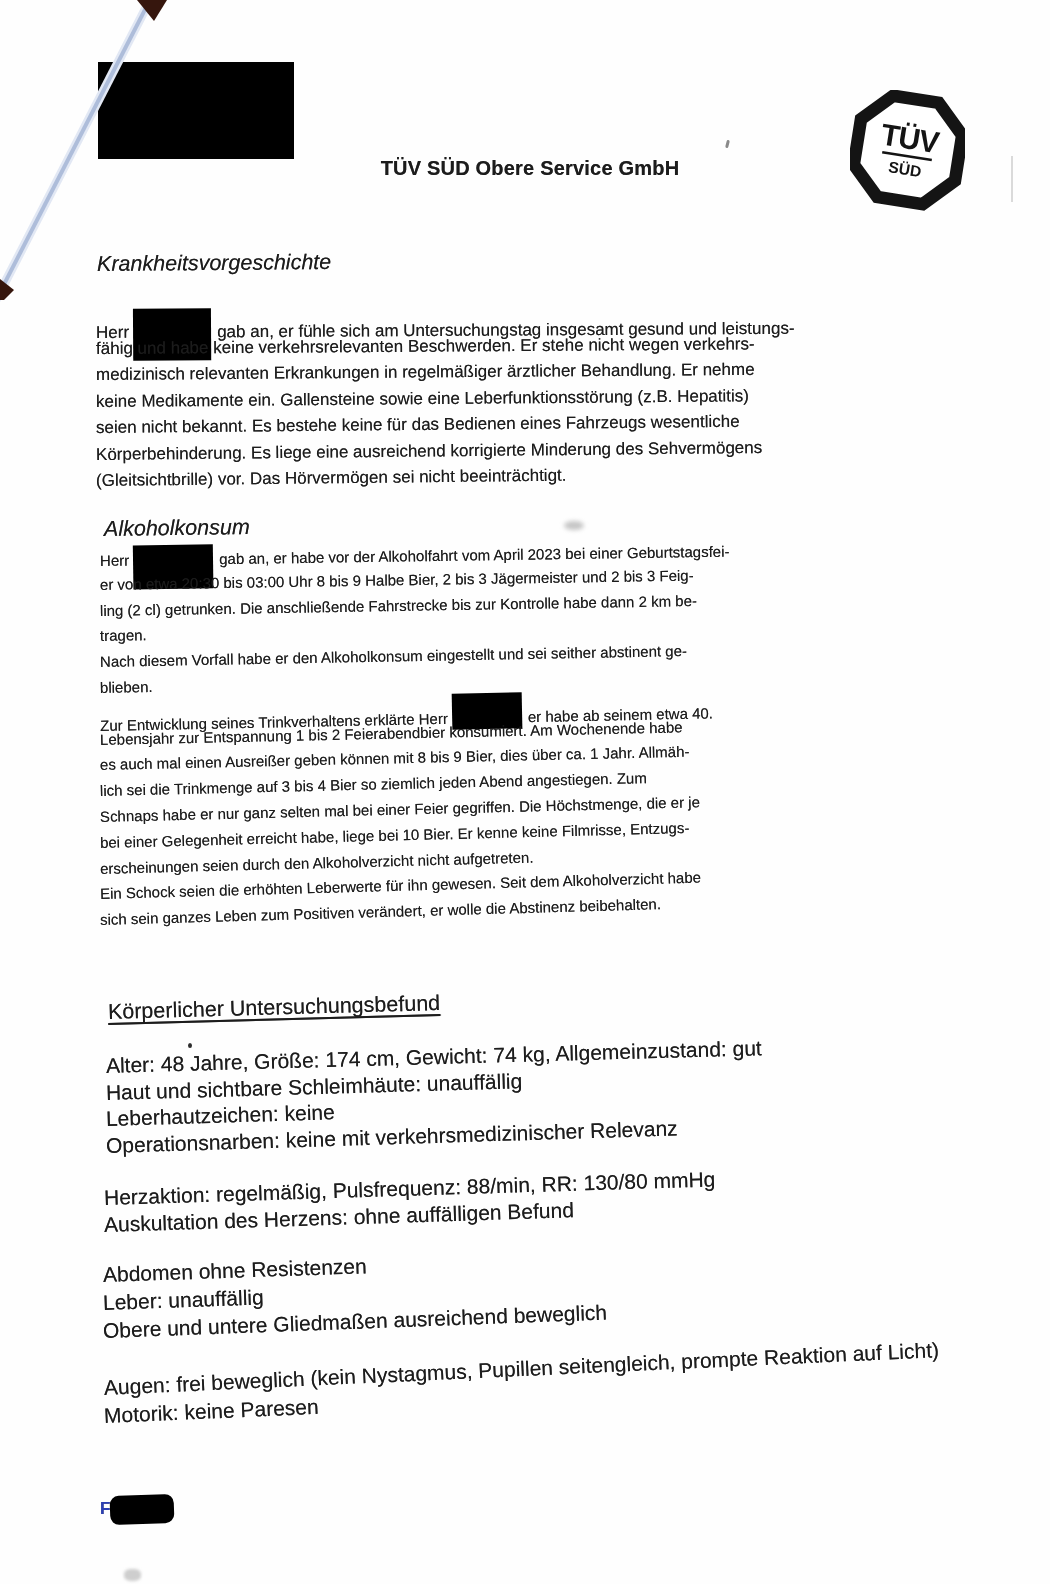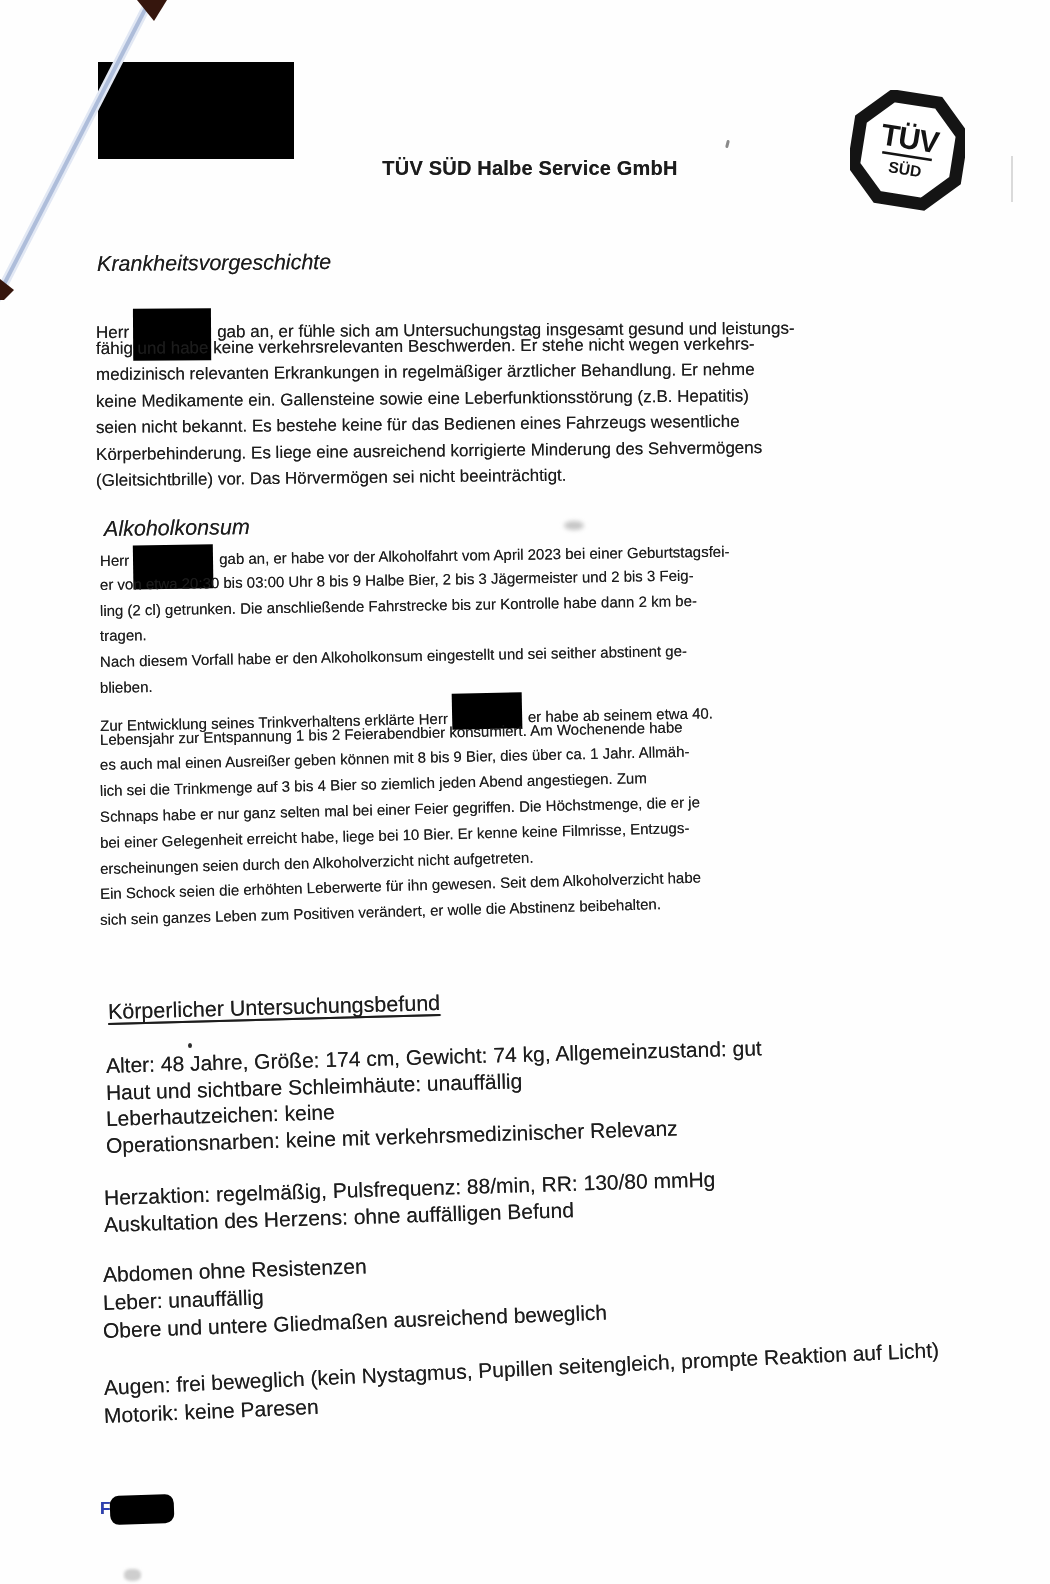--- a/index.html
+++ b/index.html
@@ -78,21 +78,21 @@
   <div class="abs redaction-top"></div>
 
   <svg class="abs corner-artifact" width="200" height="310">
     <line x1="152" y1="-4" x2="-4" y2="300" stroke="#e2e8f4" stroke-width="9"></line>
     <line x1="152" y1="-4" x2="-4" y2="300" stroke="#aebdda" stroke-width="4"></line>
     <path d="M137,0 L167,0 L154,21 Z" fill="#36160d"></path>
     <path d="M0,279 L14,290 L4,300 L0,300 Z" fill="#36160d"></path>
   </svg>
 
   <div class="abs org-header scantext">
-    <div>TÜV SÜD Halbe Service GmbH</div>
+    <div>TÜV SÜD Obere Service GmbH</div>
   </div>
 
   <div class="abs logo-wrap">
     <svg width="115" height="126" viewBox="0 0 110 120">
       <g transform="rotate(9 55 60)">
         <polygon points="33,8 77,8 104,35 104,79 77,106 33,106 6,79 6,35" fill="#ffffff" stroke="#141414" stroke-width="12"></polygon>
         <text x="55" y="56" text-anchor="middle" font-family="Liberation Sans, sans-serif" font-size="29" font-weight="bold" letter-spacing="-1" fill="#141414">TÜV</text>
         <line x1="31" y1="63" x2="79" y2="63" stroke="#141414" stroke-width="2.5"></line>
         <text x="55" y="81" text-anchor="middle" font-family="Liberation Sans, sans-serif" font-size="15" font-weight="bold" fill="#141414">SÜD</text>
       </g>

